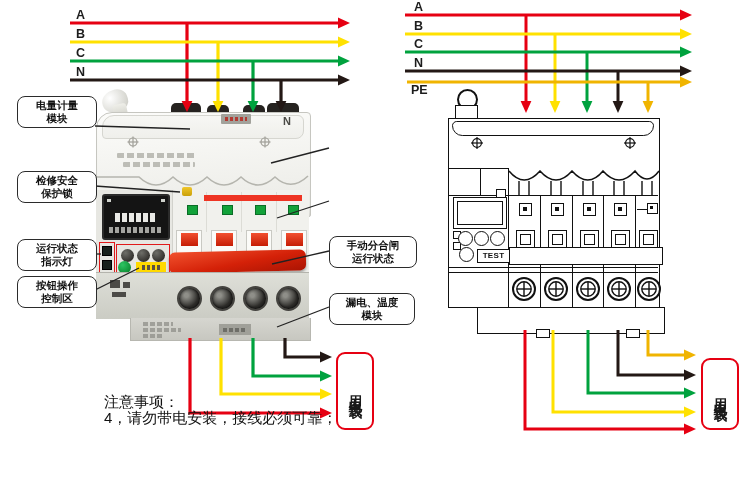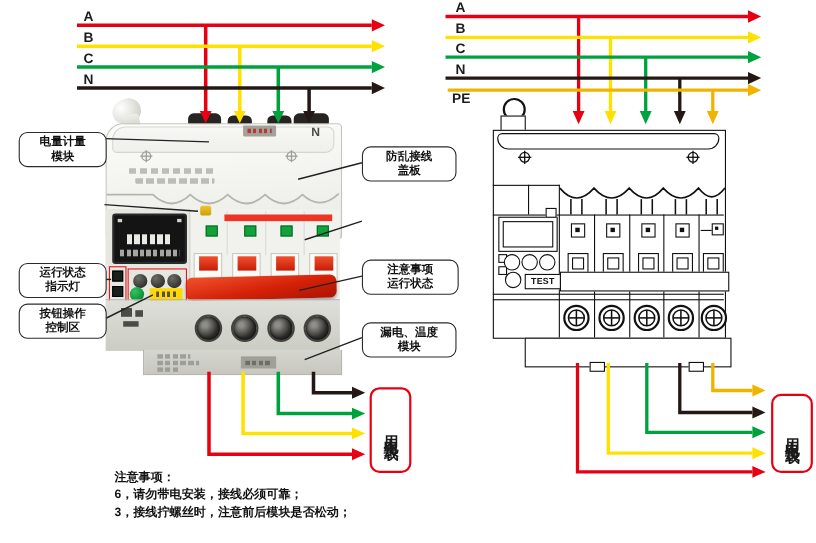--- a/index.html
+++ b/index.html
@@ -10,21 +10,21 @@
   
   .co{position:absolute;border:1.5px solid #2b2b2b;border-radius:8px;background:#fff;
       display:flex;flex-direction:column;justify-content:center;align-items:center;
       font-size:10.5px;font-weight:bold;color:#111;line-height:1.2;text-align:center;z-index:6;}
   
   .load{position:absolute;border:2.5px solid #e60012;border-radius:9px;background:#fff;
         display:flex;align-items:center;justify-content:center;z-index:6;
         writing-mode:vertical-rl;text-orientation:upright;font-size:13.5px;font-weight:bold;
         color:#1a1a1a;letter-spacing:3px;}
   
-  #notes{position:absolute;left:104px;top:426px;width:360px;font-size:11px;font-weight:bold;
+  #notes{position:absolute;left:104px;top:394px;width:360px;font-size:15px;font-weight:normal;
          color:#111;line-height:16px;z-index:6;}
   
   #devL{position:absolute;left:96px;top:88px;width:215px;height:252px;z-index:1;}
   #devL .antenna{position:absolute;left:6px;top:2px;width:26px;height:22px;border-radius:50% 45% 42% 46%;
         background:radial-gradient(circle at 35% 30%,#ffffff,#d9d9d3 70%,#c2c2bb);transform:rotate(-20deg);}
   #devL .antenna-neck{position:absolute;left:17px;top:16px;width:14px;height:12px;border-radius:3px;
         background:linear-gradient(#efefe9,#d2d2cb);transform:rotate(-12deg);}
   #devL .clamp{position:absolute;background:#262320;border-radius:5px 5px 1px 1px;}
   #devL .cover{position:absolute;left:0;top:24px;width:213px;height:103px;
         background:linear-gradient(175deg,#fcfcfa,#eaeae5);border:1px solid #c6c6c0;
@@ -422,48 +422,47 @@
   <span class="wl" style="left:76px;top:9px;">A</span>
   <span class="wl" style="left:76px;top:28px;">B</span>
   <span class="wl" style="left:76px;top:47px;">C</span>
   <span class="wl" style="left:76px;top:66px;">N</span>
   <span class="wl" style="left:414px;top:1px;">A</span>
   <span class="wl" style="left:414px;top:20px;">B</span>
   <span class="wl" style="left:414px;top:38px;">C</span>
   <span class="wl" style="left:414px;top:57px;">N</span>
   <span class="wl" style="left:411px;top:84px;">PE</span>
 
-  <div class="co" style="left:17px;top:120px;width:78px;height:30px;">
+  <div class="co" style="left:17px;top:96px;width:78px;height:30px;">
     <div>电量计量</div>
     <div>模块</div>
+  </div>
+  <div class="co" style="left:17px;top:171px;width:78px;height:30px;">
+    <div>检修安全</div>
+    <div>保护锁</div>
   </div>
   <div class="co" style="left:17px;top:276px;width:78px;height:30px;">
     <div>按钮操作</div>
     <div>控制区</div>
   </div>
   <div class="co" style="left:17px;top:239px;width:78px;height:30px;">
     <div>运行状态</div>
     <div>指示灯</div>
   </div>
 
-  <div class="co" style="left:329px;top:133px;width:84px;height:30px;">
-    <div>防乱接线</div>
-    <div>盖板</div>
-  </div>
   <div class="co" style="left:329px;top:236px;width:86px;height:30px;">
-    <div>注意事项</div>
+    <div>手动分合闸</div>
     <div>运行状态</div>
   </div>
   <div class="co" style="left:329px;top:293px;width:84px;height:30px;">
     <div>漏电、温度</div>
     <div>模块</div>
   </div>
 
   <div class="load" style="left:336px;top:352px;width:34px;height:74px;">用电负载</div>
   <div class="load" style="left:701px;top:358px;width:34px;height:68px;">用电负载</div>
 
   <div id="notes">
     <div>注意事项：</div>
-    <div>6，请勿带电安装，接线必须可靠；</div>
-    <div>3，接线拧螺丝时，注意前后模块是否松动；</div>
+    <div>4，请勿带电安装，接线必须可靠；</div>
   </div>
 
 </div>
 
 </body></html>

